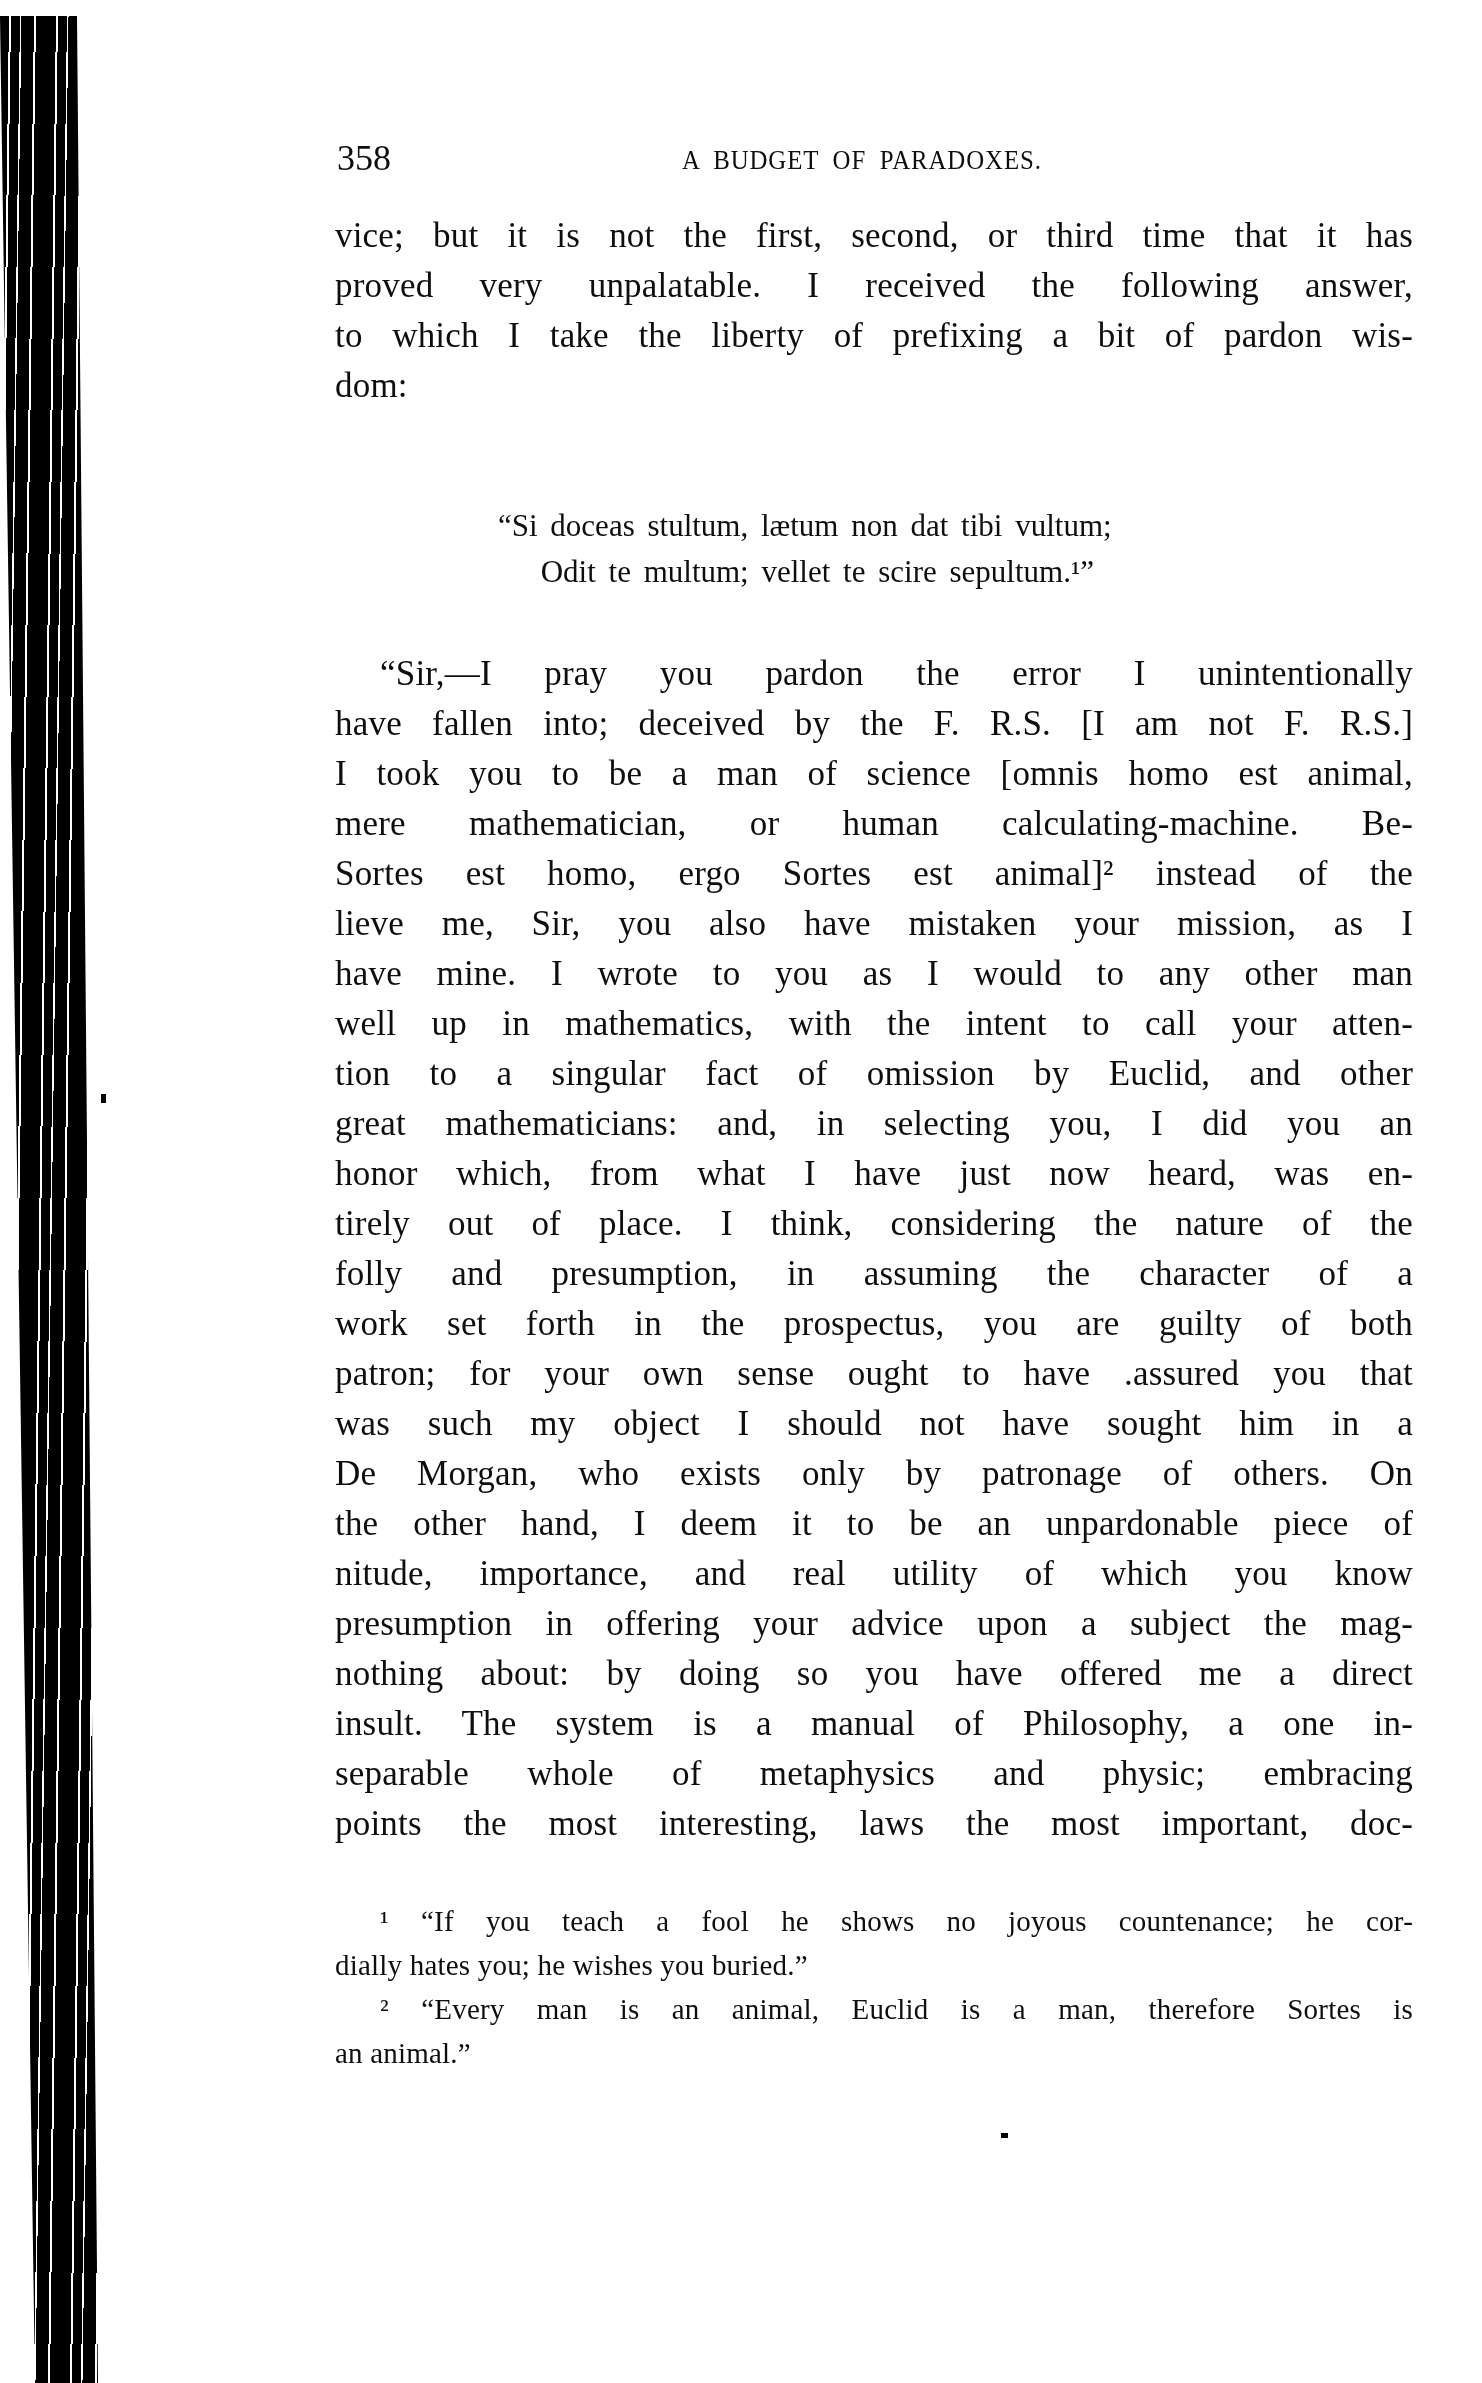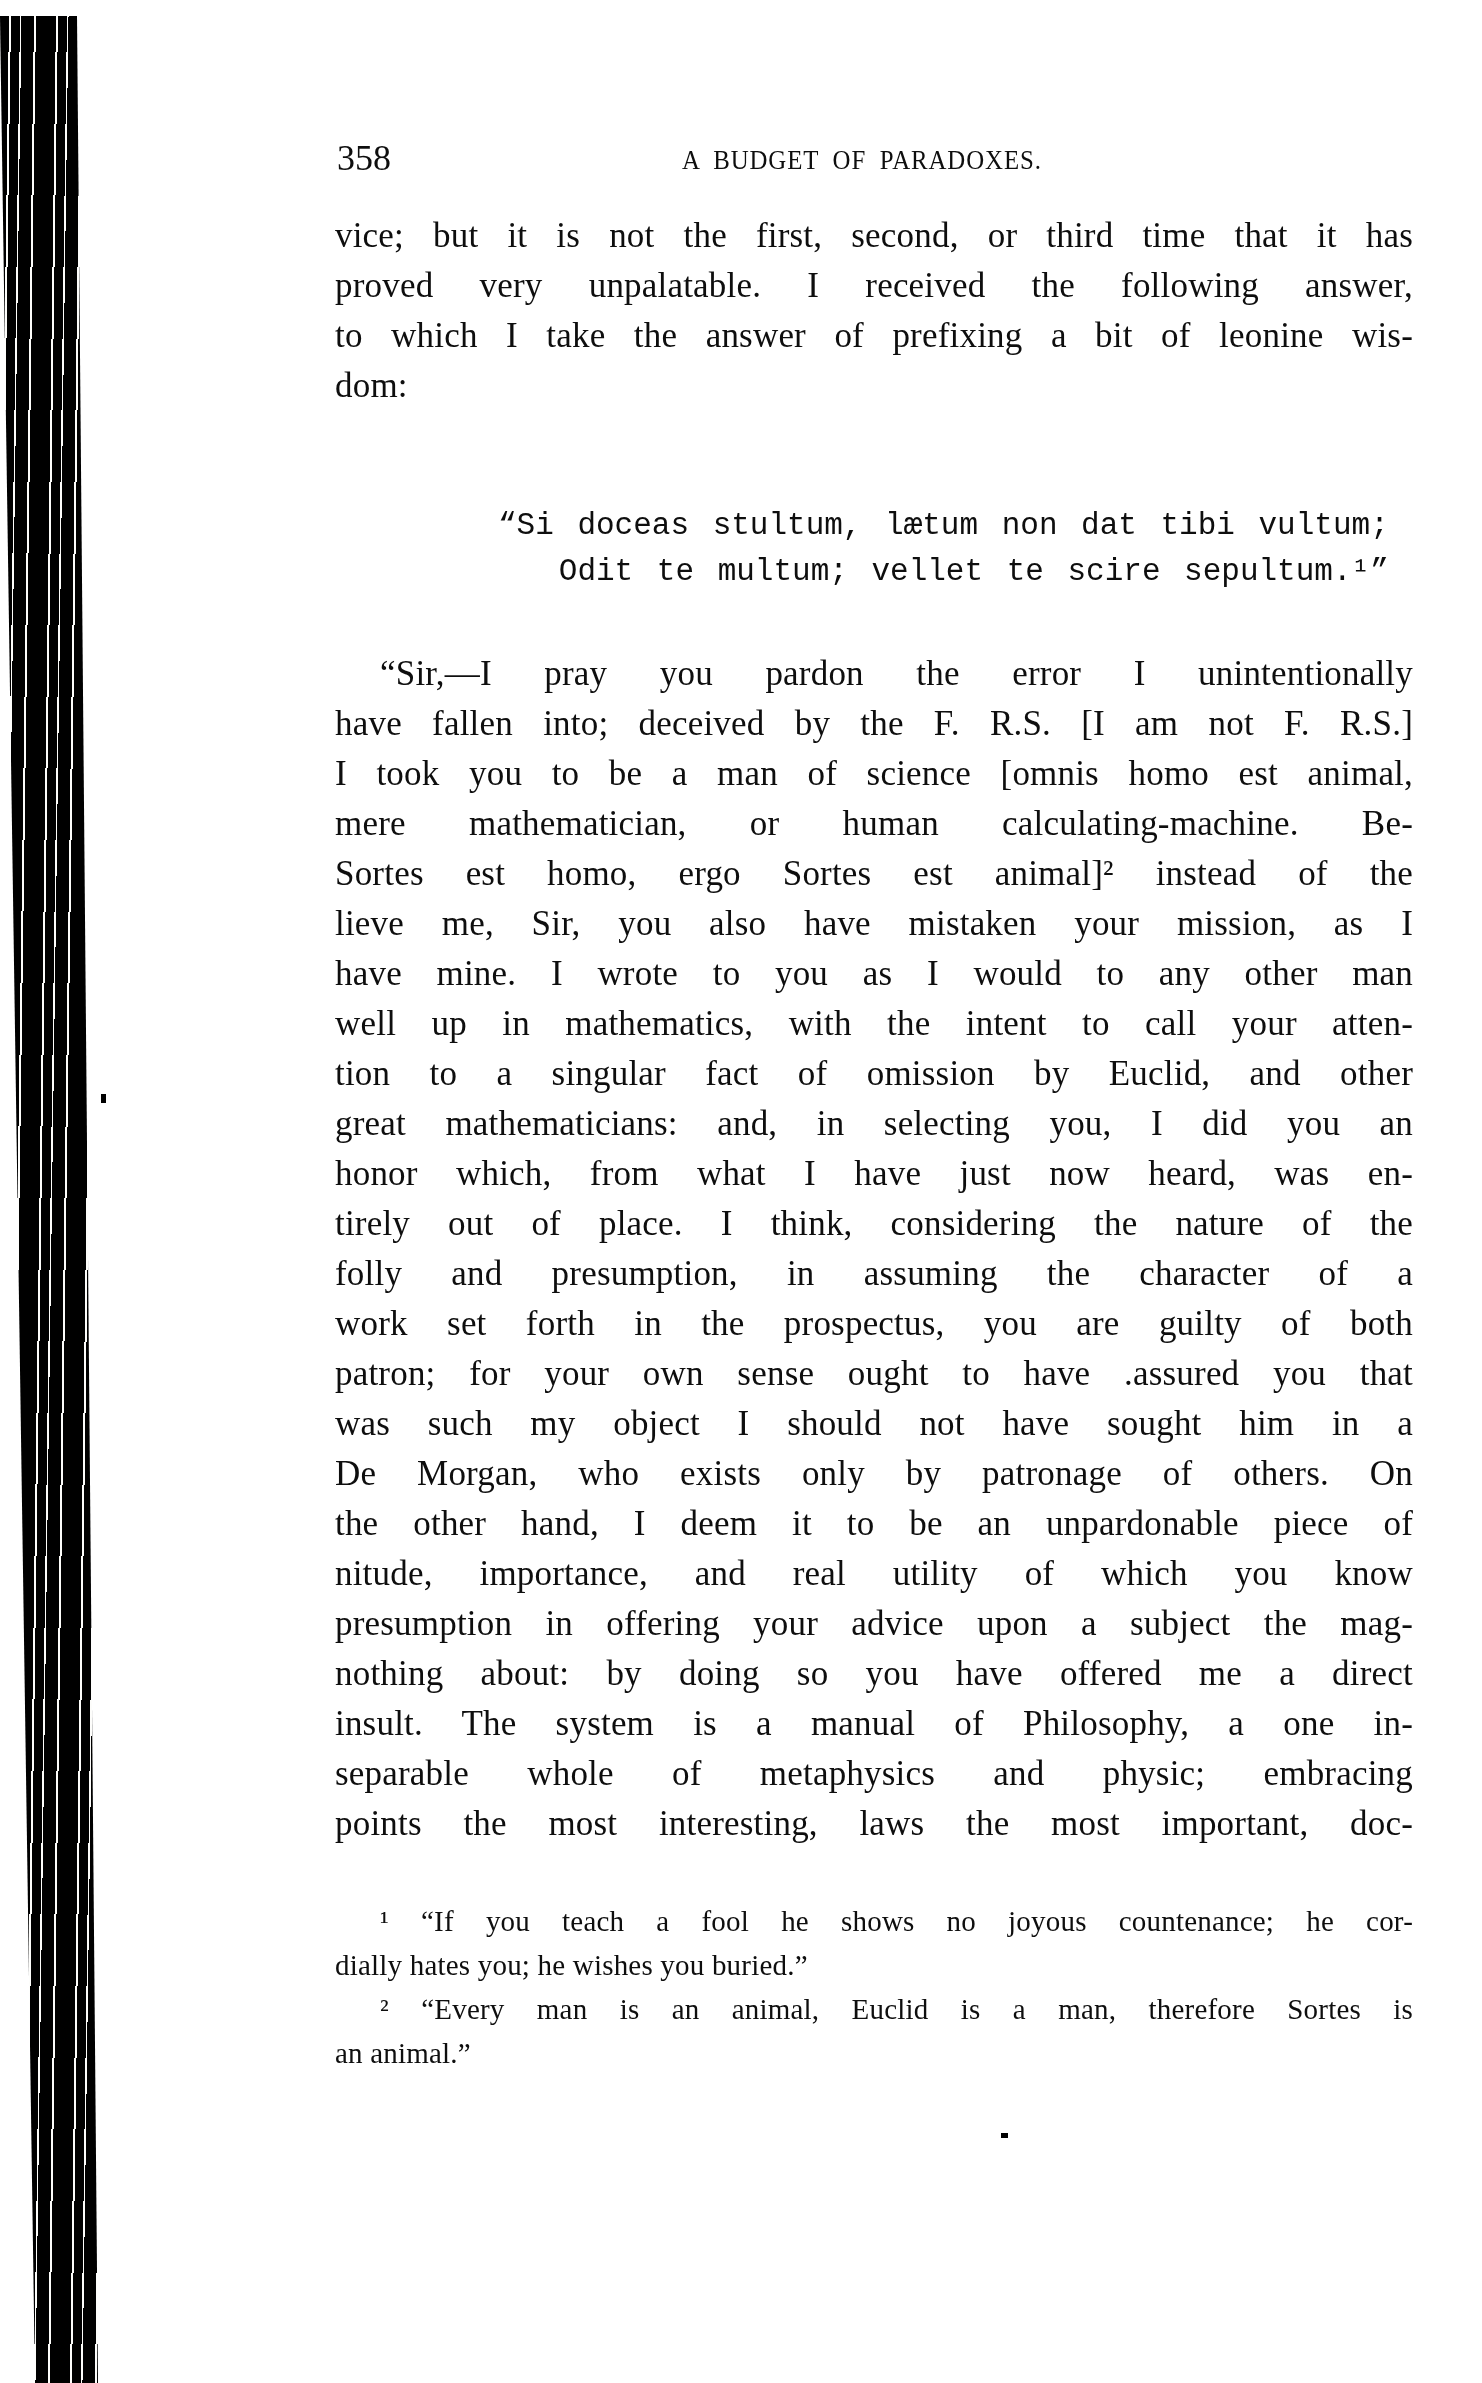--- a/index.html
+++ b/index.html
@@ -41,21 +41,21 @@
     text-align:justify; text-align-last:justify;
     white-space:normal;
   }
   .ln.end { text-align-last:left; }
   .ind { text-indent:45px; }
 
   .para1 { position:absolute; top:211px; left:0; width:100%; }
   .para2 { position:absolute; top:649px; left:0; width:100%; }
 
   .quote { position:absolute; top:503px; left:163px; font-size:31px; line-height:46px; word-spacing:5px; }
-  .qln { text-align:right;font-family:Liberation Mono, monospace; }
+  .qln { text-align:center; }
   .qln.q2 { text-indent:25px; }
 
   .fnotes { position:absolute; top:1899px; left:0; width:100%; }
   .fnotes .ln { font-size:29px; line-height:44px; }
 
   .it { }
 
   .speck { position:absolute; background:#000; }
   .sp1 { left:101px; top:1094px; width:5px; height:9px; }
   .sp2 { left:1001px; top:2133px; width:7px; height:5px; }
@@ -70,21 +70,21 @@
   <div class="column">
 
     <div class="hdr">
       <span class="pagenum">358</span>
       <span class="runtitle">A BUDGET OF PARADOXES.</span>
     </div>
 
     <div class="para1">
       <div class="ln">vice; but it is not the first, second, or third time that it has</div>
       <div class="ln">proved very unpalatable.  I received the following answer,</div>
-      <div class="ln">to which I take the answer of prefixing a bit of leonine wis-</div>
+      <div class="ln">to which I take the liberty of prefixing a bit of pardon wis-</div>
       <div class="ln end">dom:</div>
     </div>
 
     <div class="quote">
       <div class="qln">“Si doceas stultum, lætum non dat tibi vultum;</div>
       <div class="qln q2">Odit te multum; vellet te scire sepultum.¹”</div>
     </div>
 
     <div class="para2">
       <div class="ln ind">“Sir,—I pray you pardon the error I unintentionally</div>

